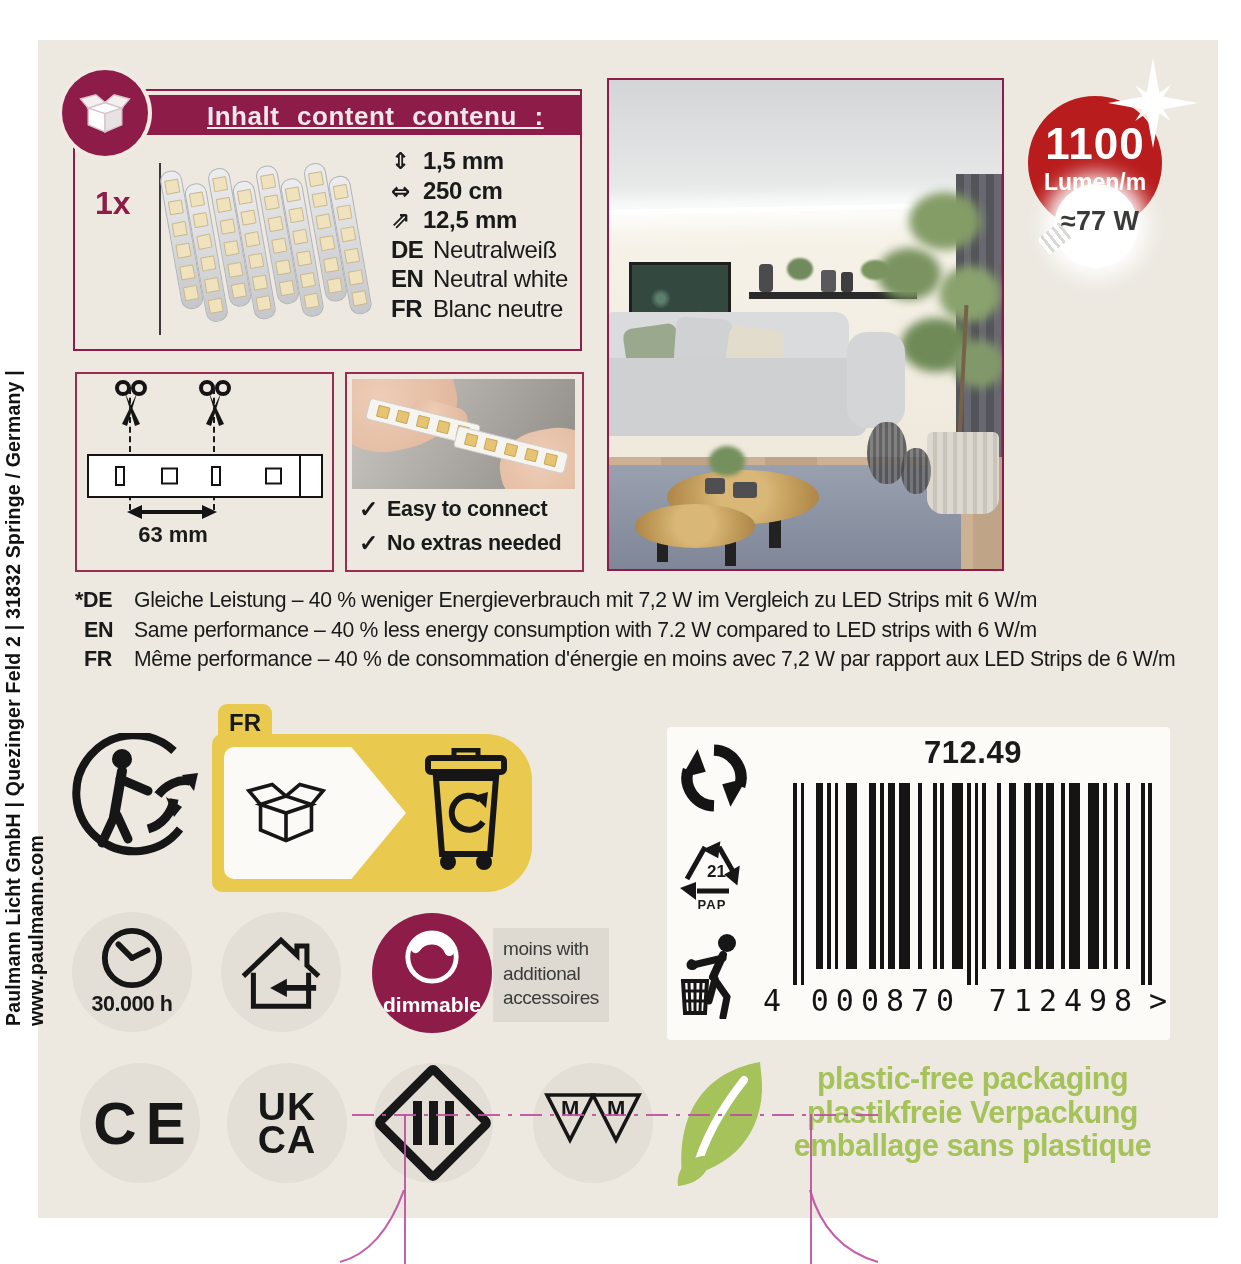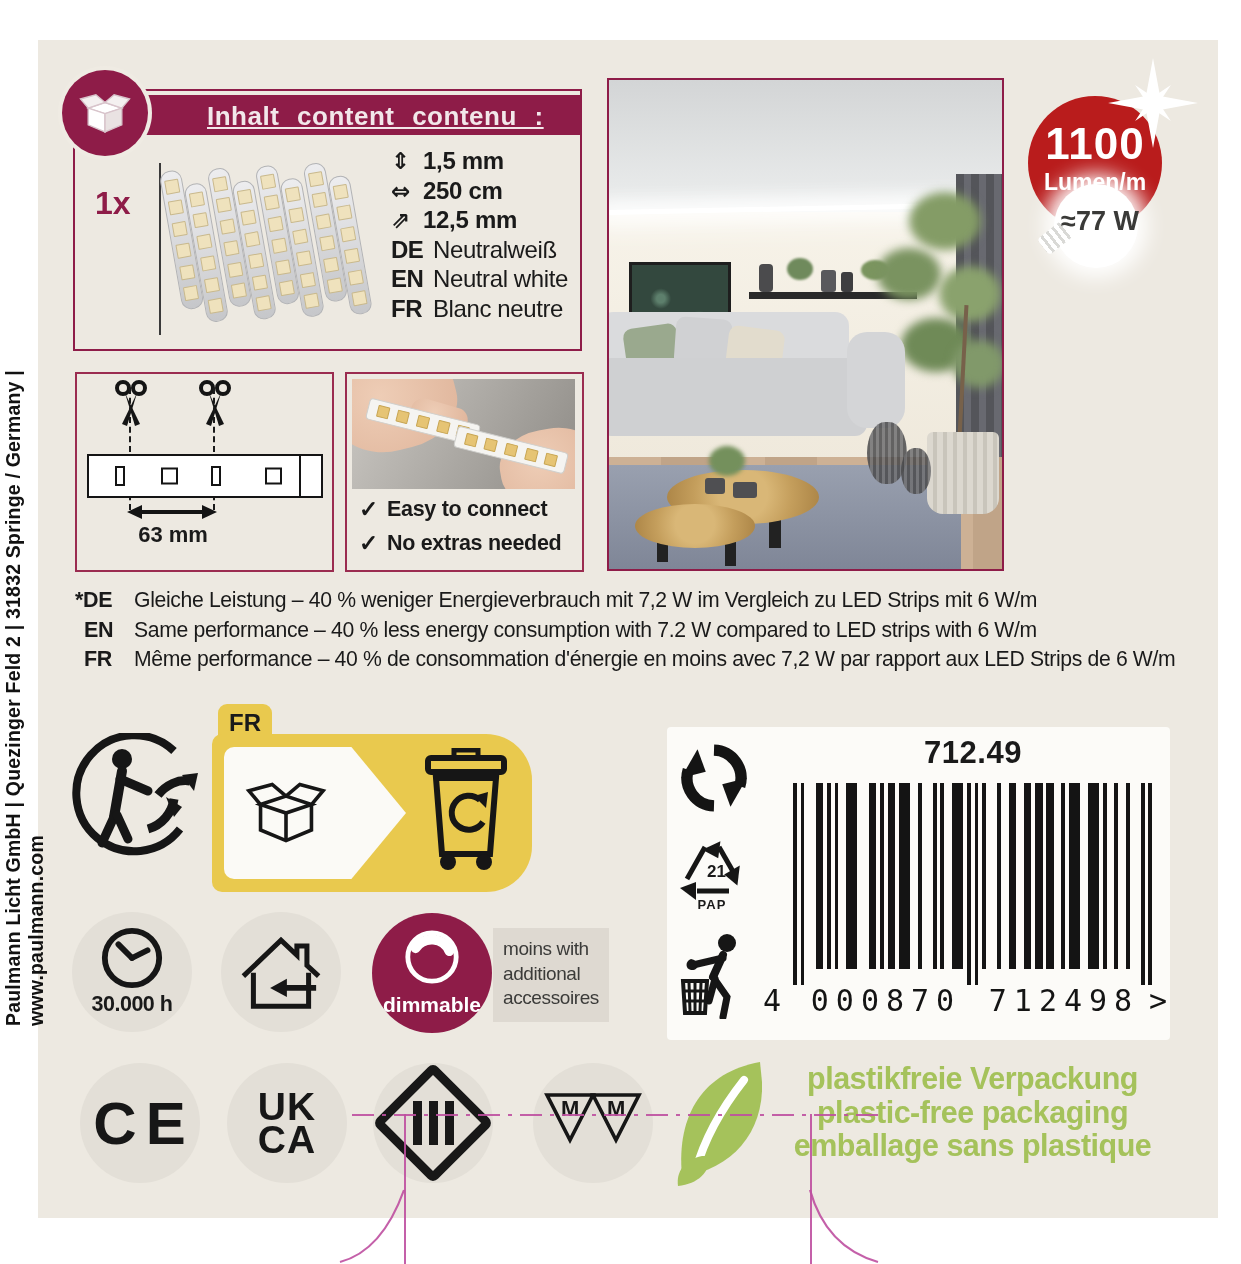--- a/index.html
+++ b/index.html
@@ -627,22 +627,22 @@
   </div>
 
   <div class="abs" style="left:668px;top:1056px;">
     <svg width="104" height="132" viewBox="0 0 104 132">
       <path d="M92,6 C36,16 8,58 14,120 C64,114 96,76 94,26 Z" fill="#A5C25B"></path>
       <path d="M76,24 C54,52 36,84 28,114" fill="none" stroke="#ffffff" stroke-width="8" stroke-linecap="round"></path>
       <path d="M34,100 C16,104 8,116 10,130 C30,128 42,116 42,100 Z" fill="#A5C25B"></path>
     </svg>
   </div>
   <div class="sus">
+    <div>plastic-free packaging</div>
     <div>plastikfreie Verpackung</div>
-    <div>plastic-free packaging</div>
     <div>emballage sans plastique</div>
   </div>
 
   <div class="mark hmark"></div>
   <div class="mark vmark" style="left:404px;"></div>
   <div class="mark vmark" style="left:810px;"></div>
   <div class="abs" style="left:330px;top:1185px;z-index:60;">
     <svg width="560" height="79" viewBox="0 0 560 79">
       <path d="M10,77 Q52,66 74,5" fill="none" stroke="#BE4FA0" stroke-width="2.2" opacity="0.9"></path>
       <path d="M480,5 Q496,62 548,77" fill="none" stroke="#BE4FA0" stroke-width="2.2" opacity="0.9"></path>

